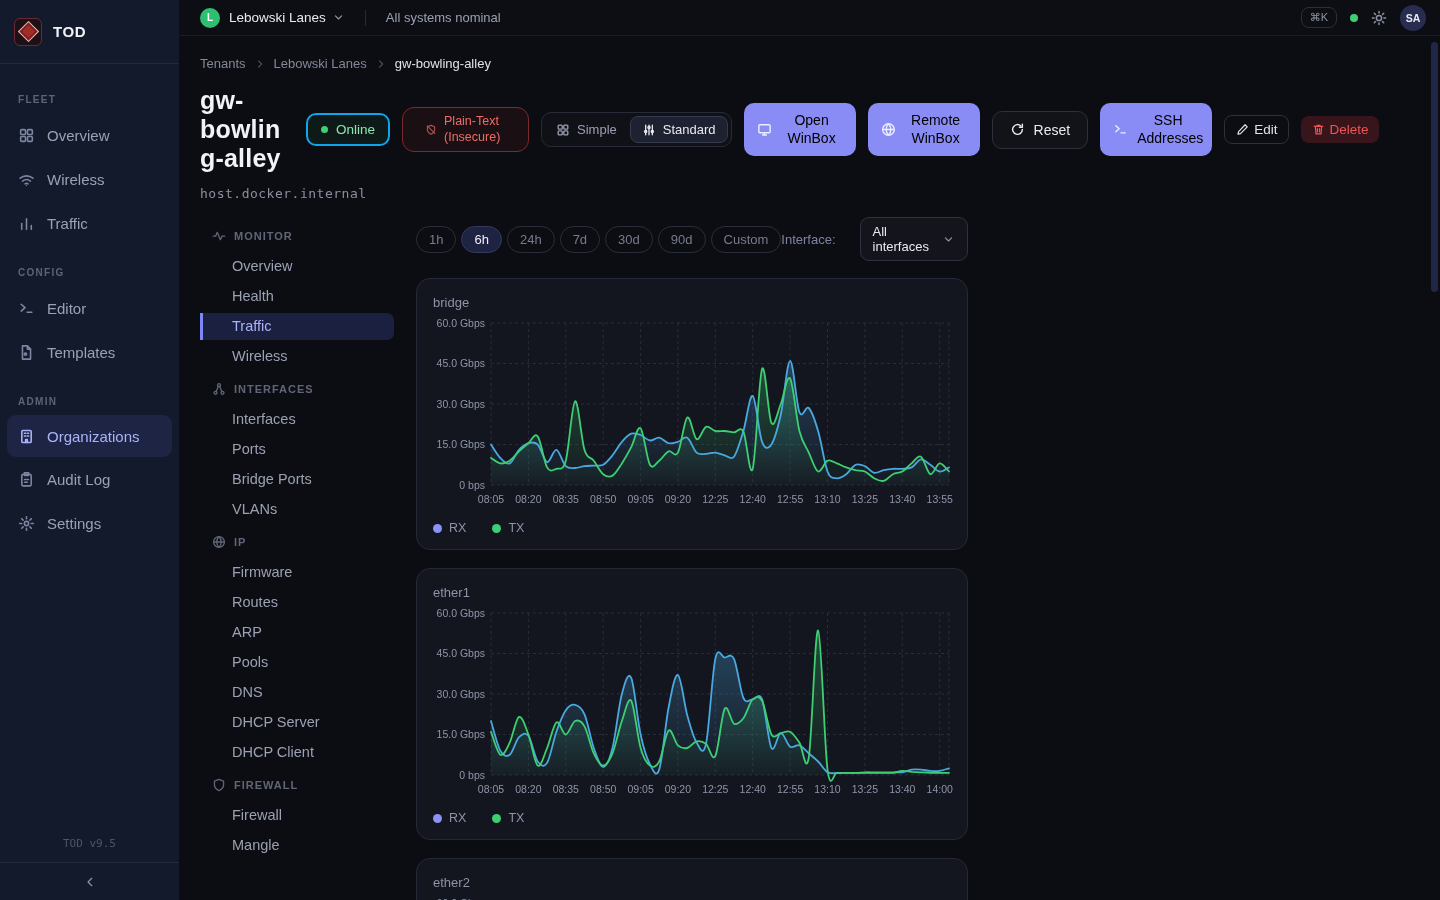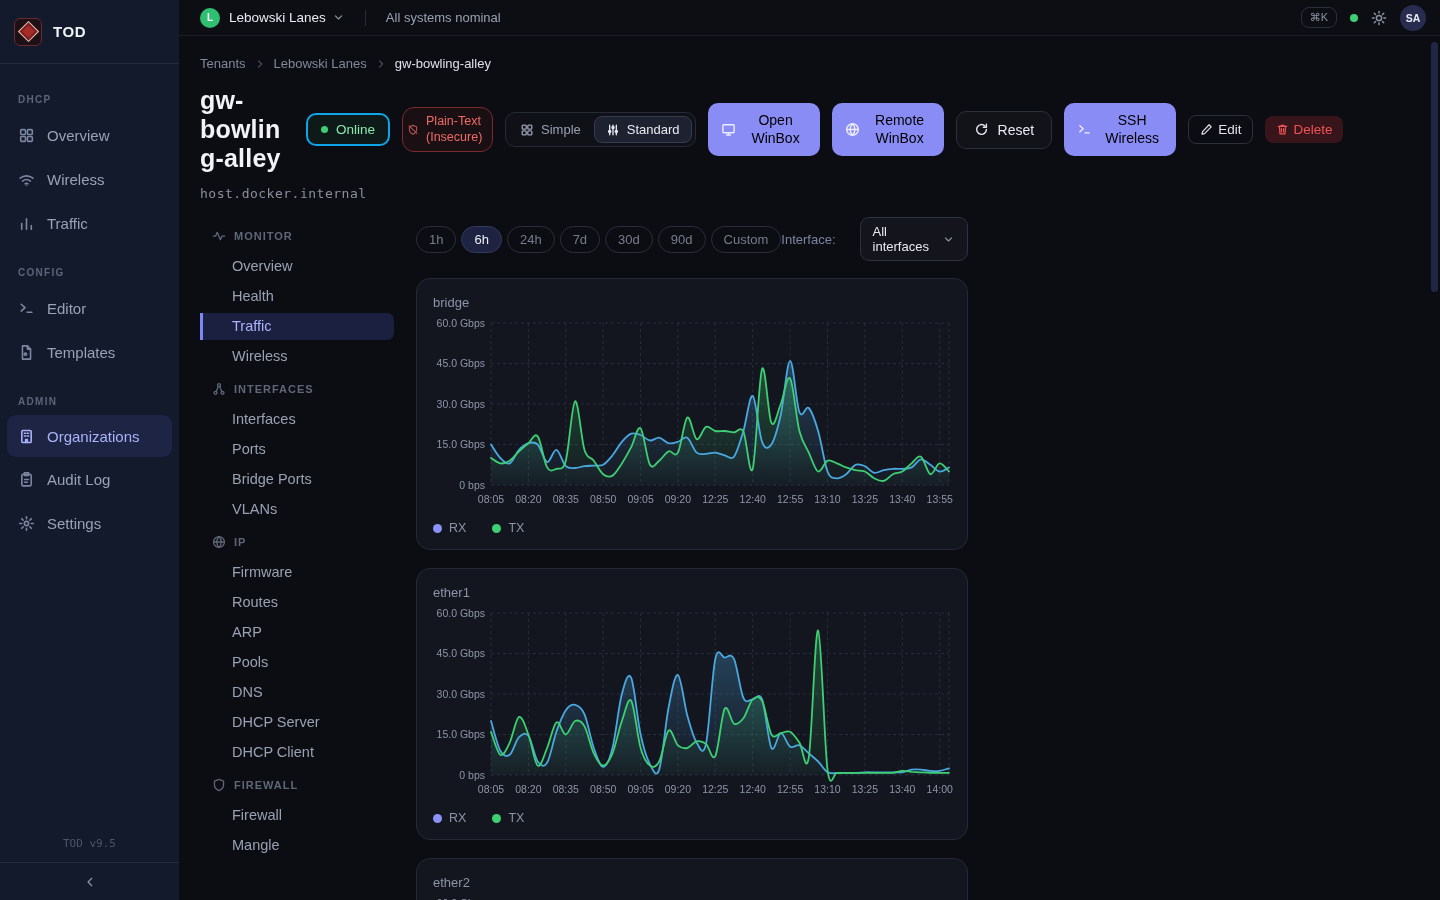--- a/index.html
+++ b/index.html
@@ -40,21 +40,21 @@
   .main { position:fixed; left:179px; top:36px; right:0; bottom:0; overflow:hidden; padding:20px 0 0 21px; background:#0c0d12; }
   .breadcrumb { display:flex; align-items:center; gap:8px; font-size:13px; color:#818899; }
   .breadcrumb .crumb { cursor:pointer; }
   .breadcrumb .crumb.current { color:#dfe2ec; cursor:default; }
   .breadcrumb .icon { width:12px; height:12px; color:#4b5164; }
 
   .header-row { display:flex; align-items:center; margin-top:15px; gap:12px; flex-wrap:nowrap; }
   .page-title { width:94px; font-size:25px; font-weight:600; line-height:1.16; color:#f2f3f7; letter-spacing:0.2px; word-break:break-word; }
   .badge-online { display:flex; align-items:center; gap:8px; border:2px solid #0ea5e9; background:rgba(46,204,113,0.07); color:#8ce6ad; font-size:13.5px; padding:7px 13px; border-radius:10px; white-space:nowrap; }
   .badge-online .dot { width:7px; height:7px; border-radius:50%; background:#3ecf73; }
-  .badge-insecure { display:flex; align-items:center; gap:7px; border:1px solid #7a2b2f; background:rgba(210,60,60,0.07); color:#ef6b66; font-size:12.5px; line-height:1.25; padding:6px 4px; border-radius:12px; }
+  .badge-insecure { display:flex; align-items:center; gap:7px; border:1px solid #7a2b2f; background:rgba(210,60,60,0.07); color:#ef6b66; font-size:12.5px; line-height:1.25; padding:6px 22px; border-radius:12px; }
   .badge-insecure .icon { width:12px; height:12px; color:#b05050; }
   .badge-insecure .txt { width:62px; text-align:left; }
   .segmented { display:flex; align-items:center; background:#101117; border:1px solid #272a37; border-radius:10px; padding:3px; gap:2px; }
   .seg-option { display:flex; align-items:center; gap:7px; font-size:13px; color:#9aa0b2; padding:5px 11px; border-radius:8px; cursor:pointer; white-space:nowrap; }
   .seg-option .icon { width:14px; height:14px; }
   .seg-option.active { background:#1d2130; border:1px solid #353b4e; color:#e8eaf2; }
   .btn { display:flex; align-items:center; justify-content:center; gap:9px; cursor:pointer; border:none; font-family:inherit; }
   .btn-purple { background:#8a8cf6; color:#000000; border-radius:10px; font-size:14px; padding:9px 13px; line-height:1.25; }
   .btn-purple .icon { width:15px; height:15px; color:#eceeff; }
   .btn-purple .lbl { max-width:62px; text-align:center; }
@@ -99,21 +99,21 @@
 <body>
 
 <aside class="sidebar">
   <div class="logo-row">
     <span class="logo-mark">
         <span class="logo-diamond"></span>
       </span>
     <span class="logo-text">TOD</span>
   </div>
   <nav class="side-nav" id="sidebar-nav">
-      <div class="side-section-label">DHCP</div>
+      <div class="side-section-label">FLEET</div>
       <div class="side-item">
         <span class="icon">
           <svg viewBox="0 0 16 16" fill="none" stroke="currentColor" stroke-width="1.5" stroke-linecap="round" stroke-linejoin="round">
             <rect x="2.5" y="2.5" width="4.6" height="4.6" rx="1"></rect>
             <rect x="8.9" y="2.5" width="4.6" height="4.6" rx="1"></rect>
             <rect x="2.5" y="8.9" width="4.6" height="4.6" rx="1"></rect>
             <rect x="8.9" y="8.9" width="4.6" height="4.6" rx="1"></rect>
           </svg>
         </span>
         <span>Overview</span>
@@ -307,21 +307,21 @@
         </span>
       <span>Reset</span>
     </button>
     <button class="btn btn-purple">
       <span class="icon" id="ic-terminal">
           <svg viewBox="0 0 16 16" fill="none" stroke="currentColor" stroke-width="1.5" stroke-linecap="round" stroke-linejoin="round">
             <path d="M3 4l3.6 3.2L3 10.4"></path>
             <path d="M8.6 11.6H13"></path>
           </svg>
         </span>
-      <span class="lbl">SSH Wireless</span>
+      <span class="lbl">SSH Addresses</span>
     </button>
     <button class="btn btn-small">
       <span class="icon" id="ic-pencil">
           <svg viewBox="0 0 16 16" fill="none" stroke="currentColor" stroke-width="1.5" stroke-linecap="round" stroke-linejoin="round">
             <path d="M11.2 2.2l2.6 2.6L5.6 13l-3.2 0.8 0.8-3.2z"></path>
           </svg>
         </span>
       <span>Edit</span>
     </button>
     <button class="btn btn-danger">

